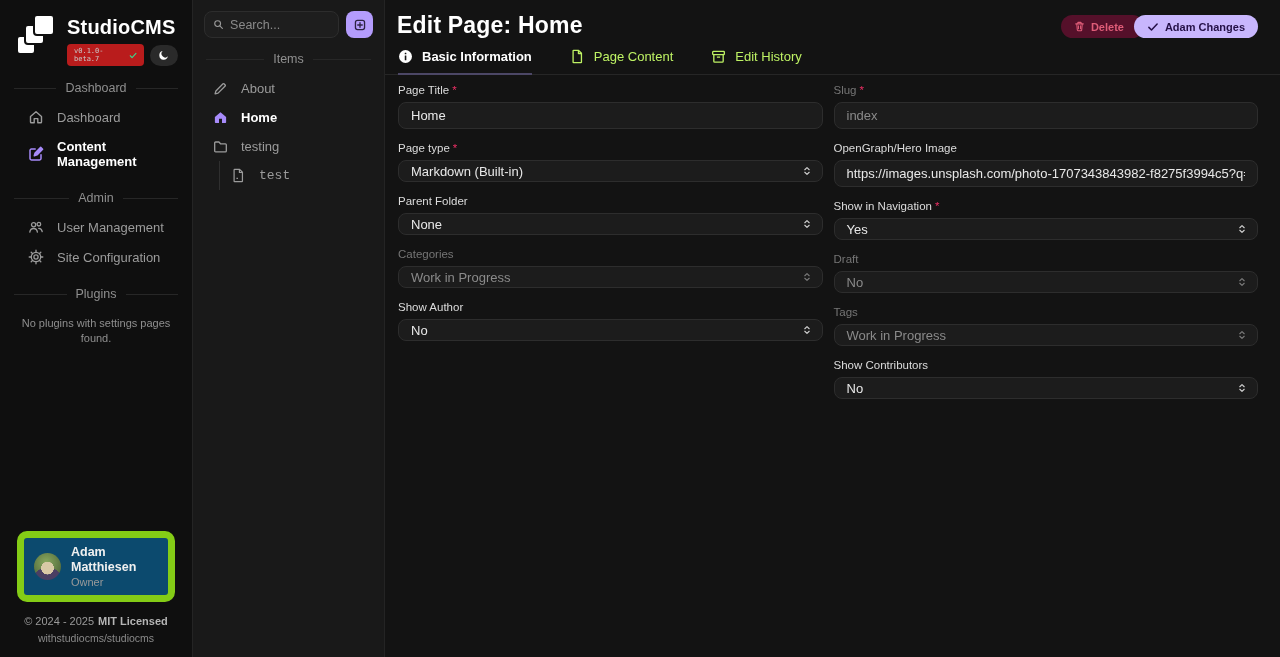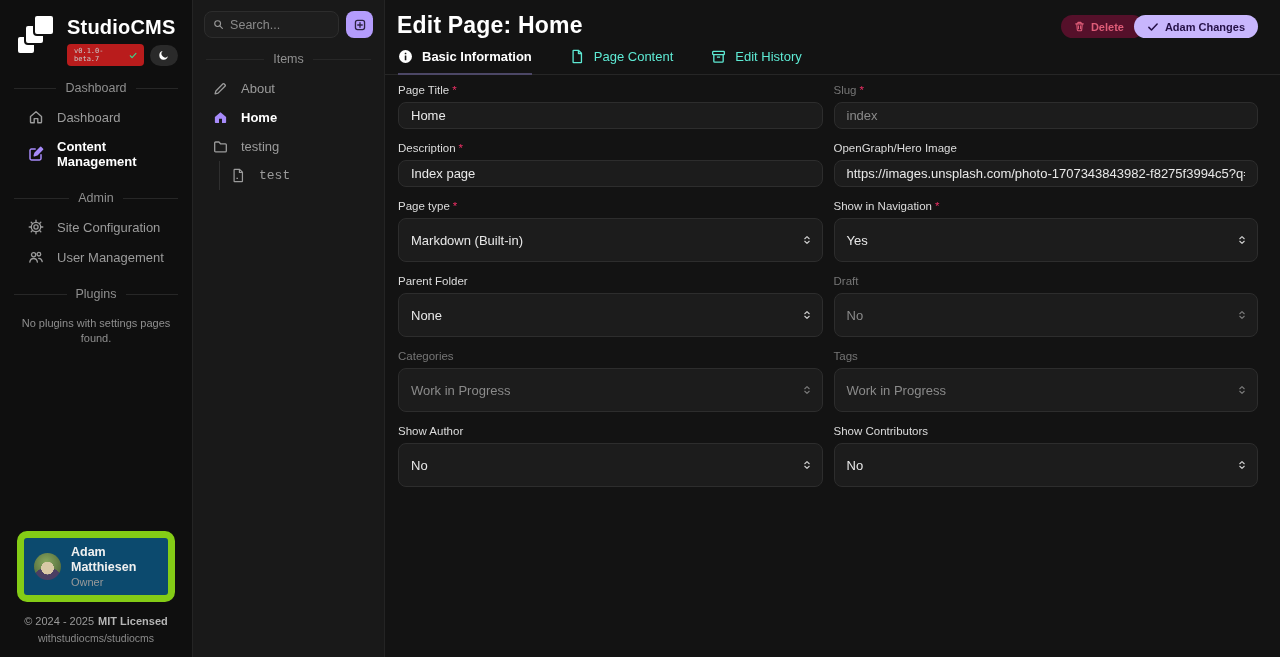--- a/index.html
+++ b/index.html
@@ -103,38 +103,38 @@
   .page-title { font-size:23px; font-weight:800; color:#fff; letter-spacing:.2px; }
   .action-btns { display:flex; margin-top:3px; }
   .btn {
     display:flex; align-items:center; gap:6px; font-size:11px; font-weight:700;
     border:none; cursor:pointer; height:23px; padding:0 13px; font-family:inherit;
   }
   .btn-delete { background:#55102a; color:#df5c78; border-radius:12px; padding-right:20px; margin-right:-10px; }
   .btn-save { background:#c8b6fd; color:#241047; border-radius:12px; position:relative; }
   .tabs { display:flex; gap:38px; padding:10px 22px 0 13px; border-bottom:1px solid #262626; }
   .tab {
-    display:flex; align-items:center; gap:9px; font-size:13px; color:#5eead4;
+    display:flex; align-items:center; gap:9px; font-size:13px; color:#bef264;
     padding-bottom:9px; border-bottom:2px solid transparent; margin-bottom:-1px; cursor:pointer;
   }
   .tab.active { color:#fff; font-weight:700; border-bottom-color:#4c4766; }
   .tab .ic { width:15px; height:15px; }
 
   .form { display:grid; grid-template-columns:1fr 1fr; column-gap:11px; padding:9px 22px 0 13px; }
   .field { margin-bottom:13px; }
   .flabel { font-size:11.5px; color:#dcdcdc; margin-bottom:6px; }
   .flabel.dim { color:#757575; }
   .req { color:#eb2f64; margin-left:3px; }
   .finput {
     width:100%; height:27px; background:#1c1c1c; border:1px solid #2d2d2d; border-radius:8px;
     color:#e8e8e8; font-size:13px; padding:0 12px; font-family:inherit; outline:none;
   }
   .finput.dim { color:#8a8a8a; }
   .fselect {
-    width:100%; height:44px; background:#1c1c1c; border:1px solid #2d2d2d; border-radius:8px;
+    width:100%; height:22px; background:#1c1c1c; border:1px solid #2d2d2d; border-radius:8px;
     color:#e8e8e8; font-size:13px; padding:0 10px 0 12px;
     display:flex; align-items:center; justify-content:space-between; cursor:pointer;
   }
   .fselect.dim { color:#8a8a8a; cursor:default; }
   .chev { color:#d0d0d0; }
   .fselect.dim .chev { color:#7a7a7a; }
   .accent { color:#a78bfa; }
   .green { color:#3dd68c; }
 </style>
 </head>
@@ -178,34 +178,34 @@
         <path d="M7.2 3H3.4A1.4 1.4 0 0 0 2 4.4v8.2A1.4 1.4 0 0 0 3.4 14h8.2a1.4 1.4 0 0 0 1.4-1.4V8.8"></path>
         <path d="M6.3 9.7l.8-2.7 5.6-5.6 1.9 1.9-5.6 5.6z" fill="currentColor"></path>
       </svg>
     <span>Content Management</span>
   </div>
 
   <div class="sdiv">Admin</div>
 
   <div class="nav-item">
     <svg class="ic" viewBox="0 0 16 16" fill="none" stroke="currentColor" stroke-width="1.3" stroke-linecap="round">
-        <circle cx="8" cy="8" r="2.1"></circle>
-        <circle cx="8" cy="8" r="4.7"></circle>
-        <path d="M8 1.2v2.1M8 12.7v2.1M1.2 8h2.1M12.7 8h2.1M3.2 3.2l1.5 1.5M11.3 11.3l1.5 1.5M12.8 3.2l-1.5 1.5M4.7 11.3l-1.5 1.5"></path>
-      </svg>
-    <span>Site Configuration</span>
-  </div>
-  <div class="nav-item">
-    <svg class="ic" viewBox="0 0 16 16" fill="none" stroke="currentColor" stroke-width="1.3" stroke-linecap="round">
         <circle cx="5.6" cy="5.8" r="2.1"></circle>
         <path d="M1.8 13.2c.3-2.3 1.8-3.7 3.8-3.7s3.5 1.4 3.8 3.7"></path>
         <circle cx="10.9" cy="5.2" r="1.8"></circle>
         <path d="M10.7 9.4c1.9.1 3.2 1.4 3.5 3.3"></path>
       </svg>
     <span>User Management</span>
+  </div>
+  <div class="nav-item">
+    <svg class="ic" viewBox="0 0 16 16" fill="none" stroke="currentColor" stroke-width="1.3" stroke-linecap="round">
+        <circle cx="8" cy="8" r="2.1"></circle>
+        <circle cx="8" cy="8" r="4.7"></circle>
+        <path d="M8 1.2v2.1M8 12.7v2.1M1.2 8h2.1M12.7 8h2.1M3.2 3.2l1.5 1.5M11.3 11.3l1.5 1.5M12.8 3.2l-1.5 1.5M4.7 11.3l-1.5 1.5"></path>
+      </svg>
+    <span>Site Configuration</span>
   </div>
 
   <div class="sdiv">Plugins</div>
   <div class="no-plugins">No plugins with settings pages found.</div>
 
   <div class="side-spacer"></div>
 
   <div class="user-card">
     <div class="avatar"></div>
     <div>
@@ -315,24 +315,20 @@
   </div>
 
   <div class="form">
 
     <div class="fcol">
       <div class="field">
         <div class="flabel"><span>Page Title</span><span class="req">*</span></div>
         <input class="finput" value="Home" style="">
       </div>
       <div class="field">
-        <div class="flabel"><span>Description</span><span class="req">*</span></div>
-        <input class="finput" value="Index page" style="">
-      </div>
-      <div class="field">
         <div class="flabel"><span>Page type</span><span class="req">*</span></div>
         <div class="fselect">
           <span>Markdown (Built-in)</span>
           <svg class="chev" width="10" height="12" viewBox="0 0 16 16" fill="none" stroke="currentColor" stroke-width="1.8" stroke-linecap="round" stroke-linejoin="round">
               <path d="M4.5 6L8 2.6 11.5 6M4.5 10L8 13.4 11.5 10"></path>
             </svg>
         </div>
       </div>
       <div class="field">
         <div class="flabel"><span>Parent Folder</span></div>

